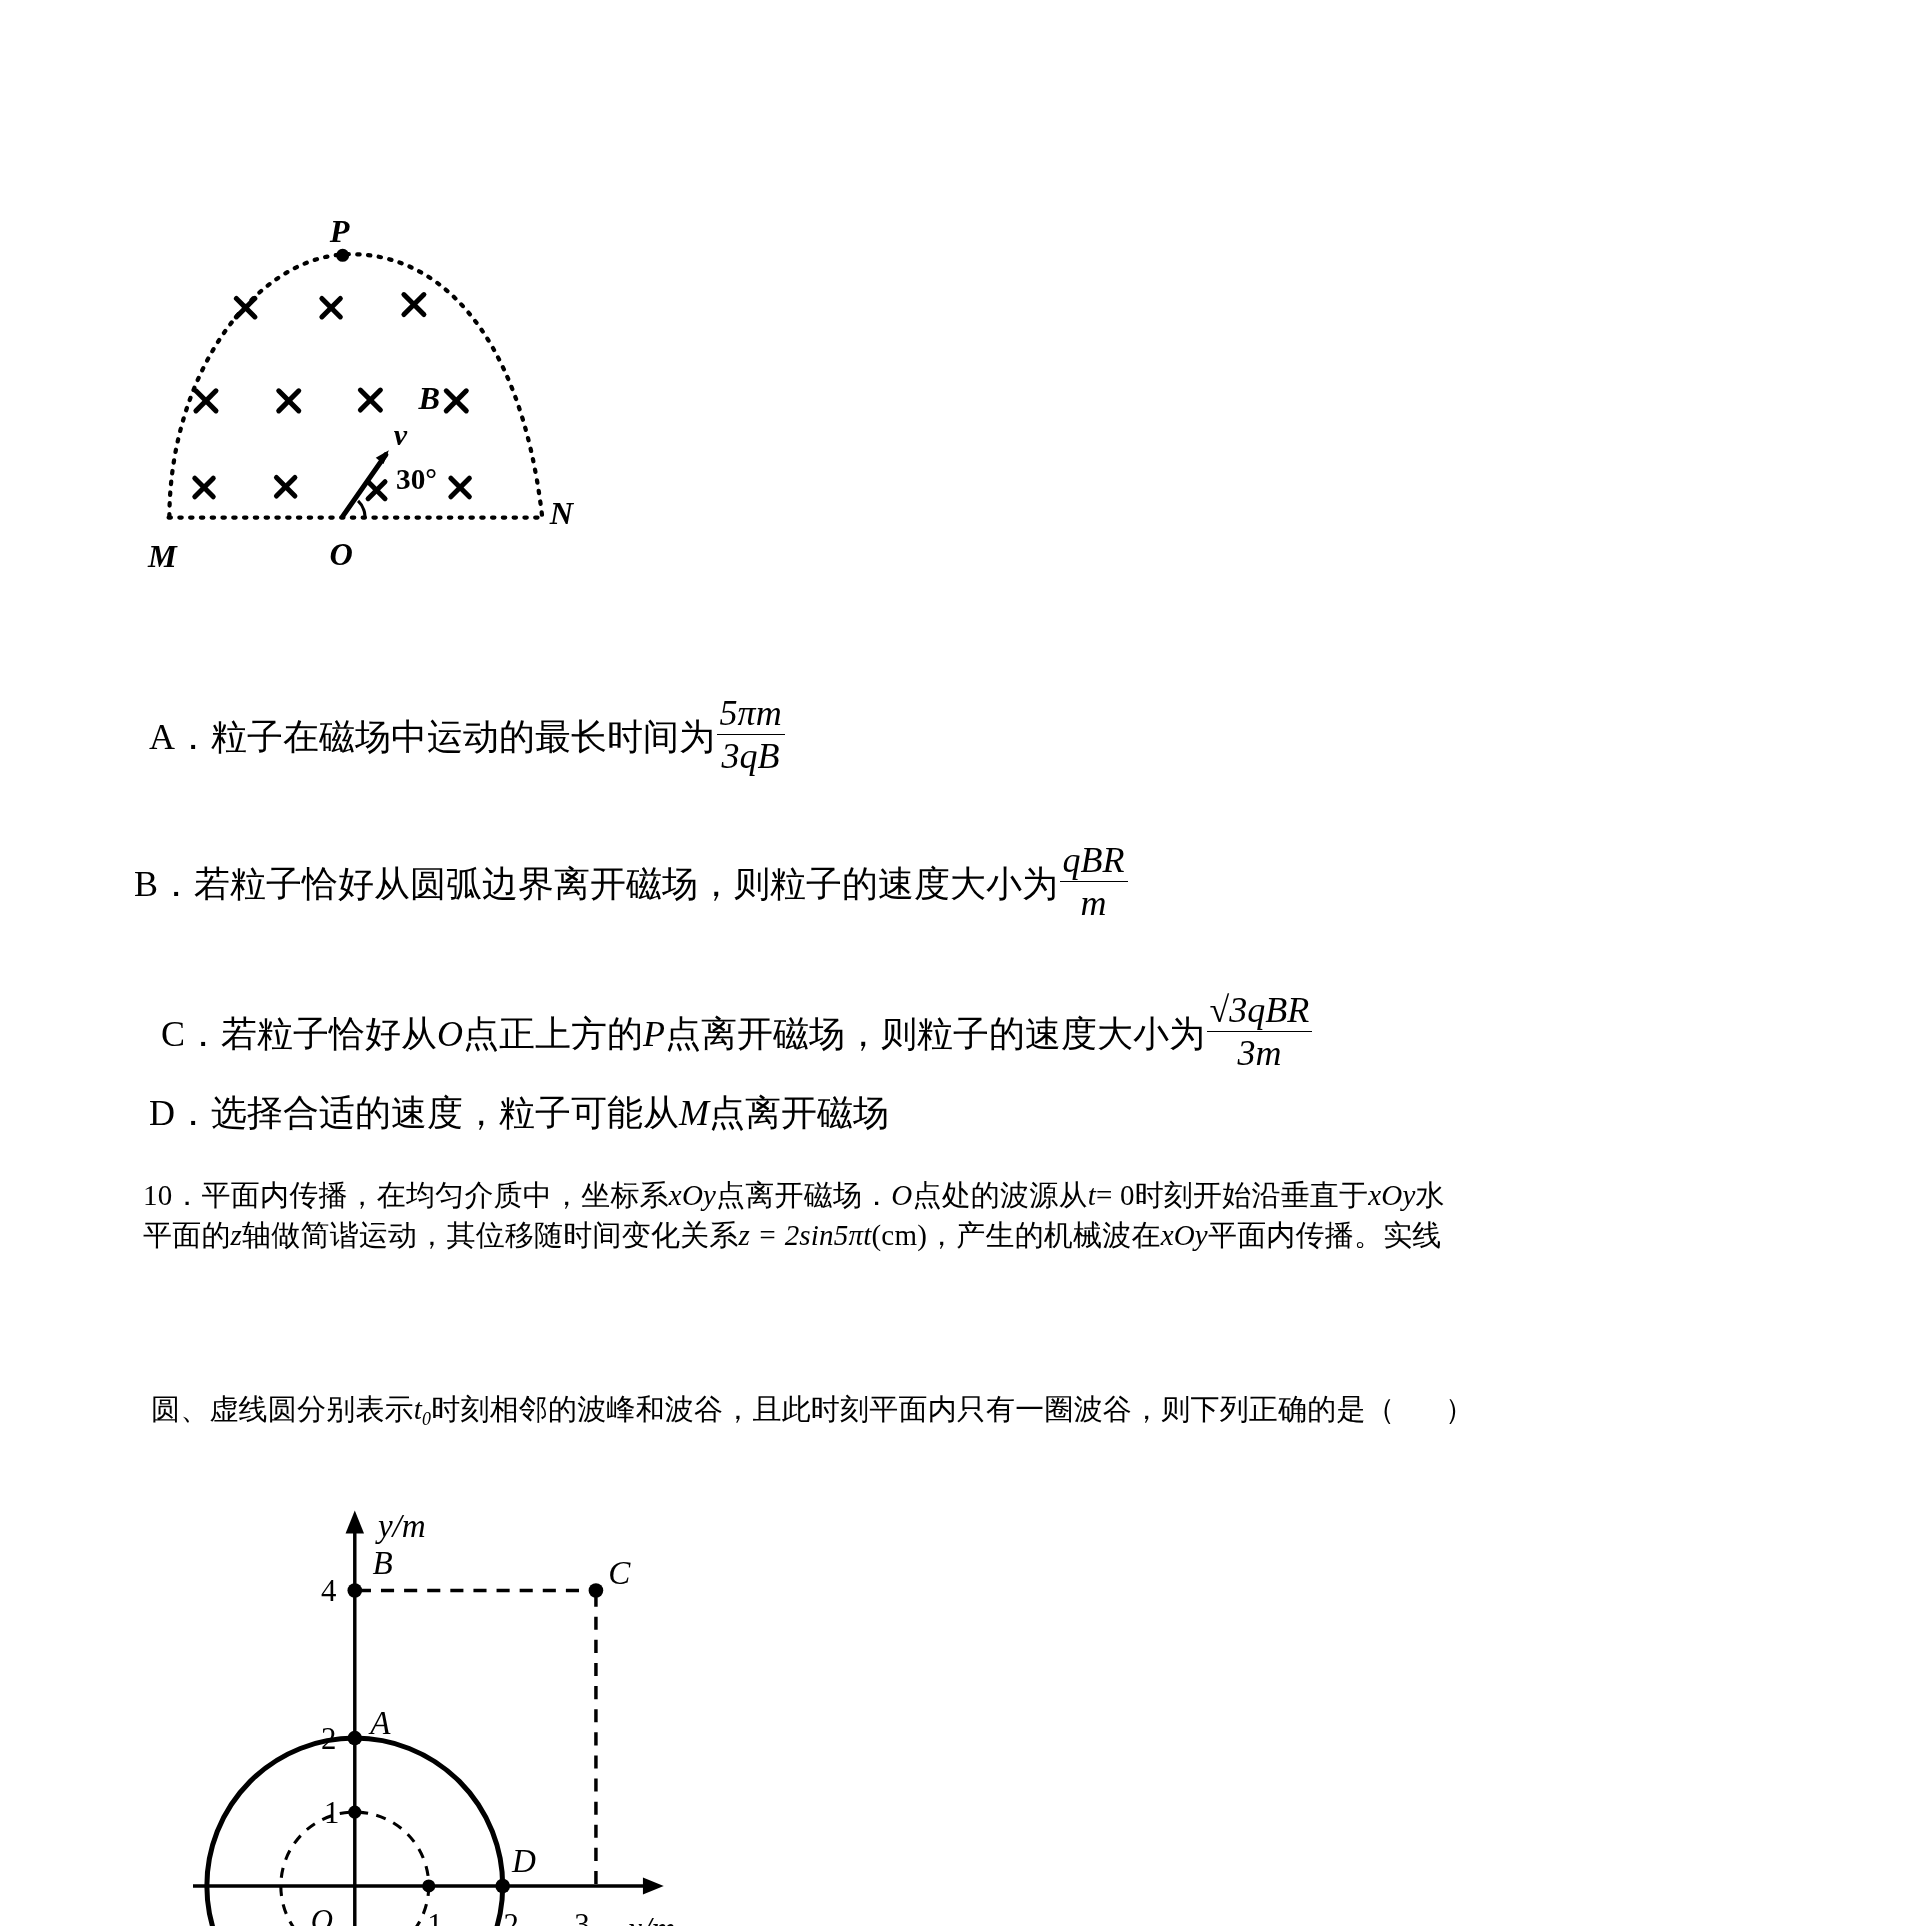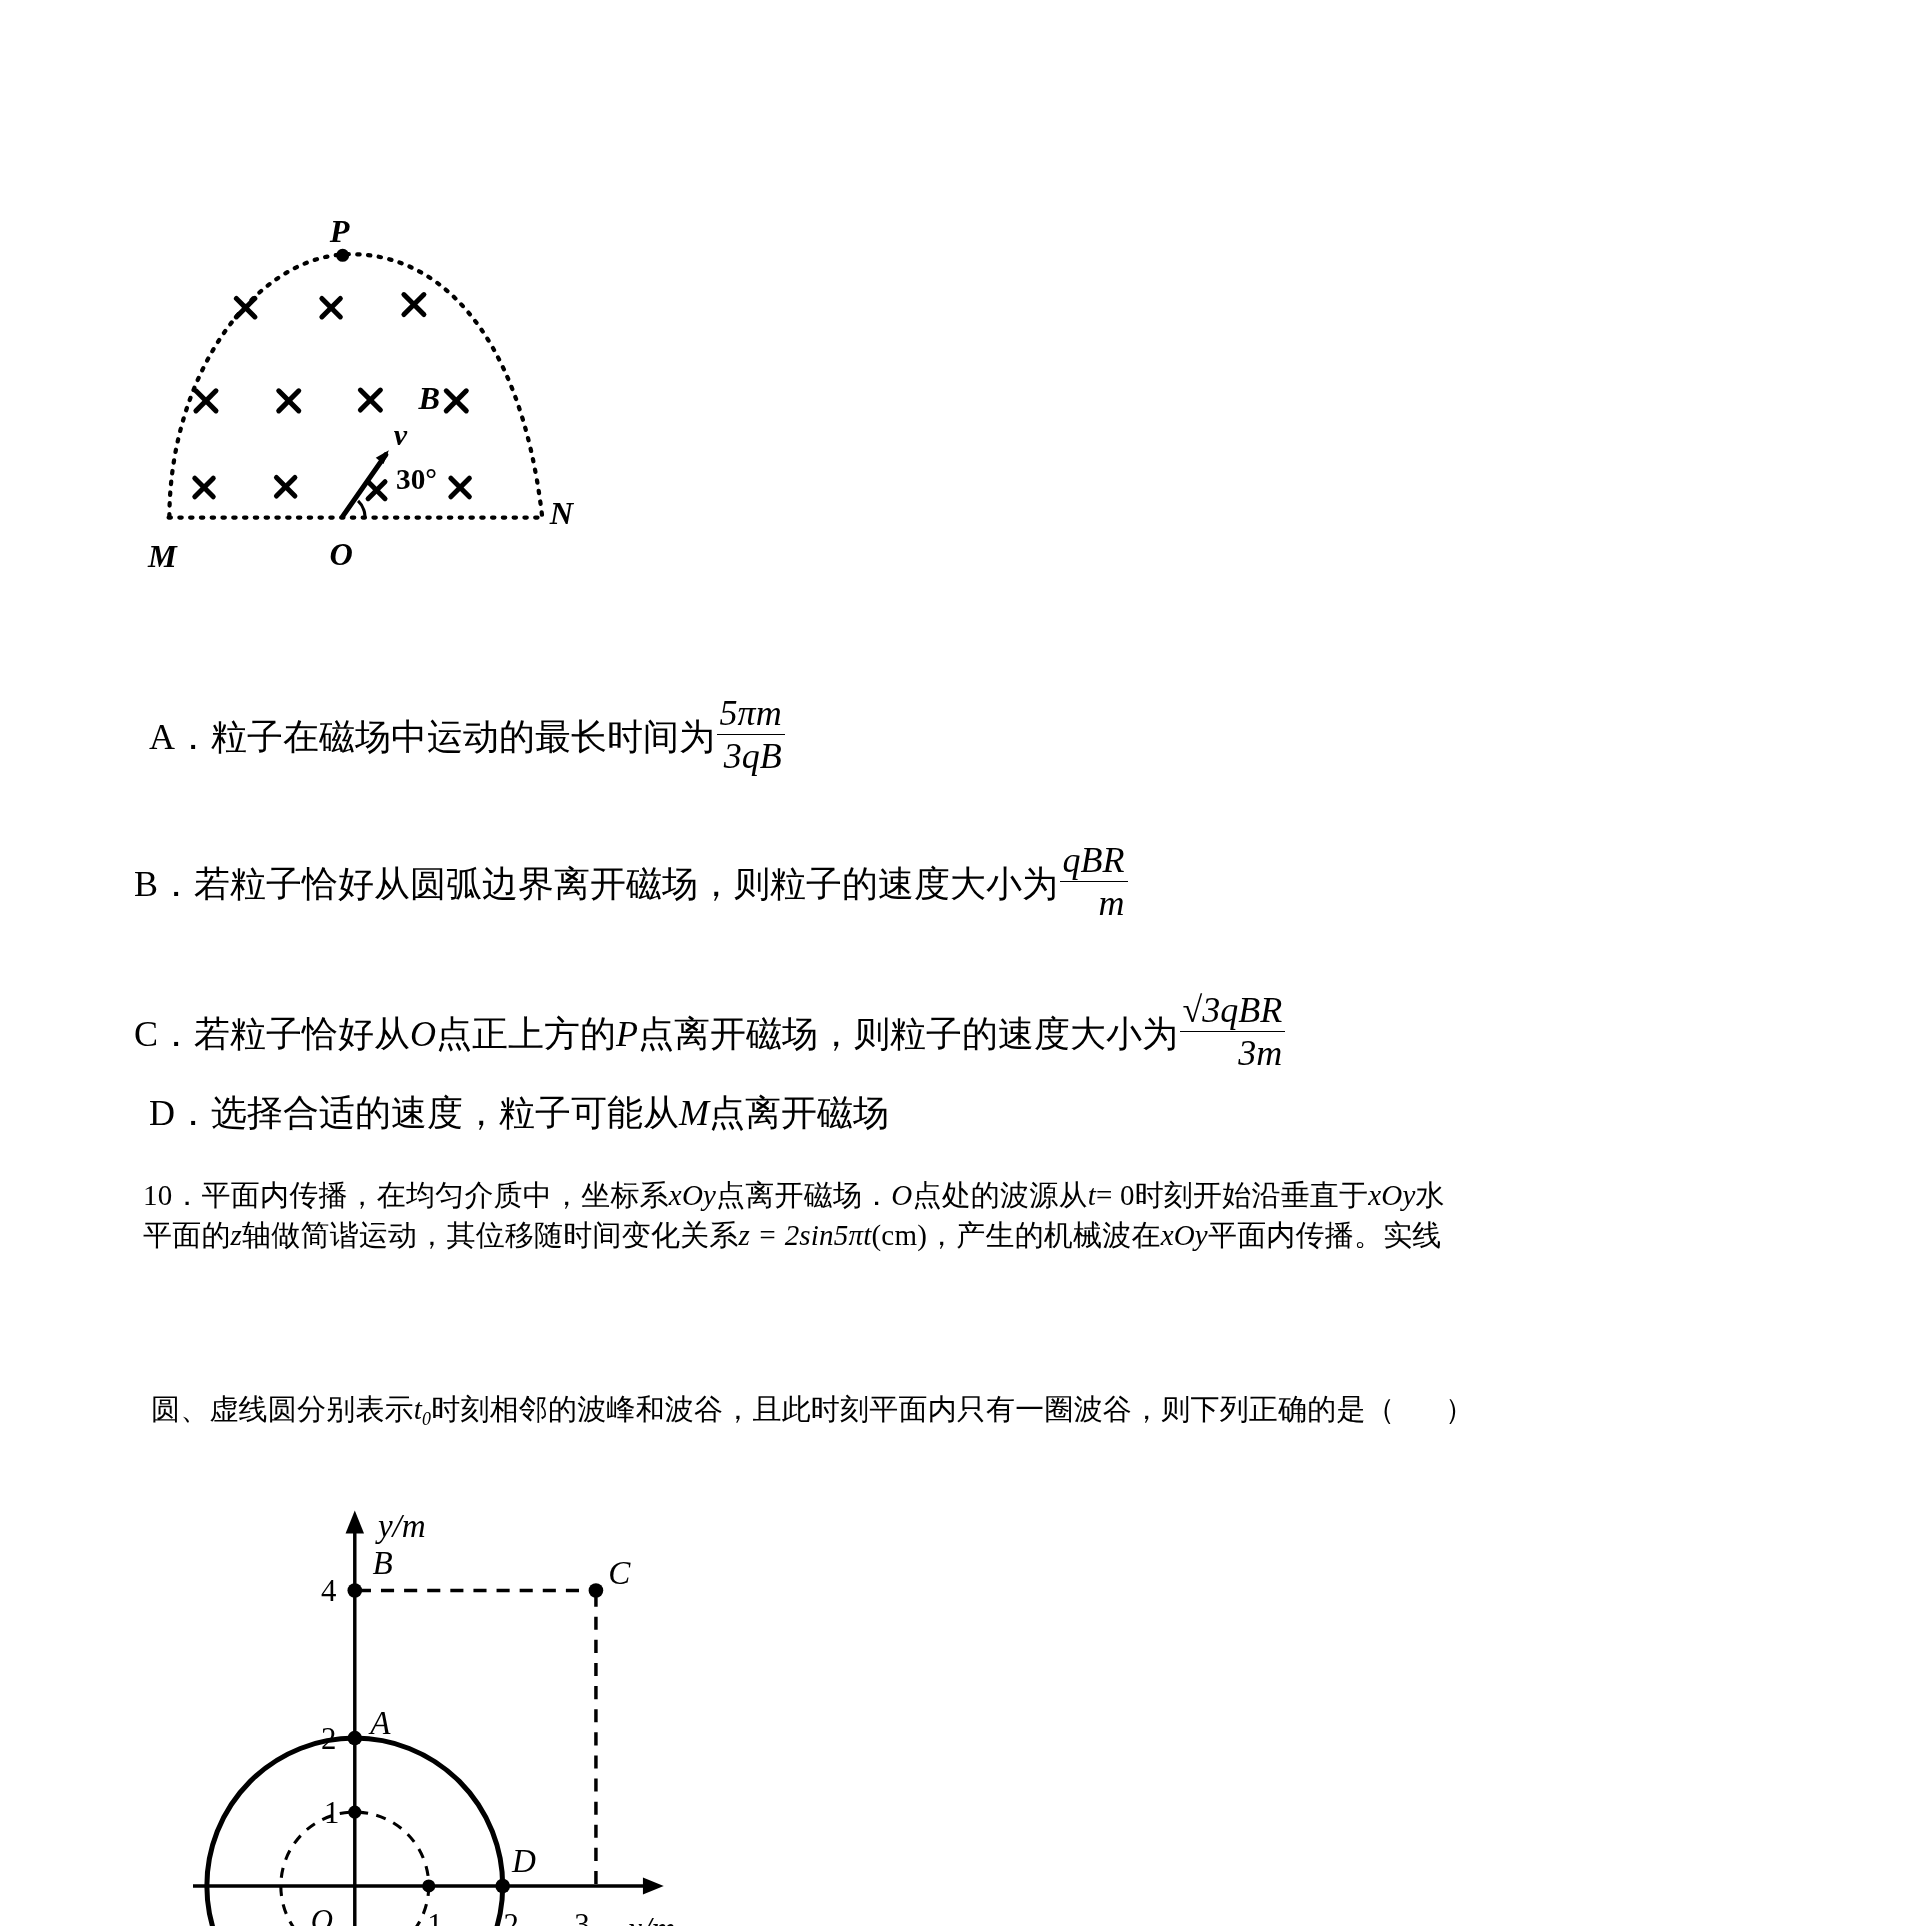--- a/index.html
+++ b/index.html
@@ -39,21 +39,21 @@
     font-size: 36px;
     white-space: nowrap;
     line-height: 1.0;
   }
   .ital { font-style: italic; }
 
   
   .frac {
     display: inline-block;
     vertical-align: -0.52em;
-    text-align: right;
+    text-align: center;
     line-height: 1.05;
     margin: 0 1.5px;
   }
   .frac .num {
     display: block;
     border-bottom: 1.5px solid #000;
     padding: 0 3.1px 1.5px 3.1px;
     font-style: italic;
   }
   .frac .den {
@@ -167,21 +167,21 @@
   </div>
 
   <div class="opt" style="left:149px; top:695px;">
     <span>A．粒子在磁场中运动的最长时间为</span><span class="frac"><span class="num">5πm</span><span class="den">3qB</span></span>
   </div>
 
   <div class="opt" style="left:134px; top:842px;">
     <span>B．若粒子恰好从圆弧边界离开磁场，则粒子的速度大小为</span><span class="frac"><span class="num">qBR</span><span class="den">m</span></span>
   </div>
 
-  <div class="opt" style="left:134px; top:992px;">
+  <div class="opt" style="left:161px; top:992px;">
     <span>C．若粒子恰好从</span><span class="ital">O</span><span>点正上方的</span><span class="ital">P</span><span>点离开磁场，则粒子的速度大小为</span><span class="frac"><span class="num">√3qBR</span><span class="den">3m</span></span>
   </div>
 
   <div class="opt" style="left:149px; top:1095px;">
     <span>D．选择合适的速度，粒子可能从</span><span class="ital">M</span><span>点离开磁场</span>
   </div>
 
   <div class="qtext" style="left:143px; top:1181px;">
     <span>10．</span><span>平面内传播，在均匀介质中，坐标系</span><span class="ital">xOy</span><span>点离开磁场．</span><span class="ital">O</span><span>点处的波源从</span><span class="ital">t</span><span>= 0</span><span>时刻开始沿垂直于</span><span class="ital">xOy</span><span>水</span>
   </div>

